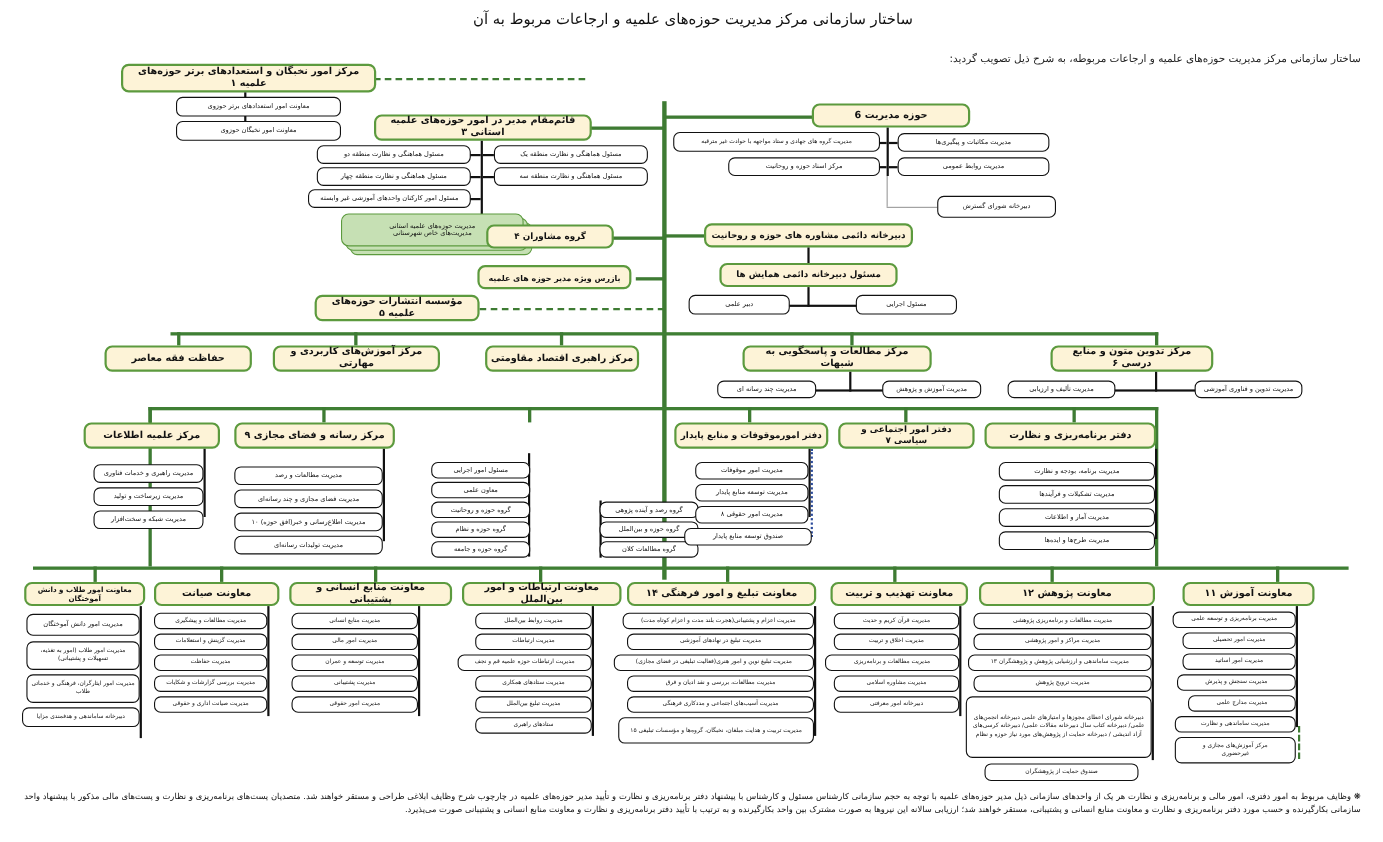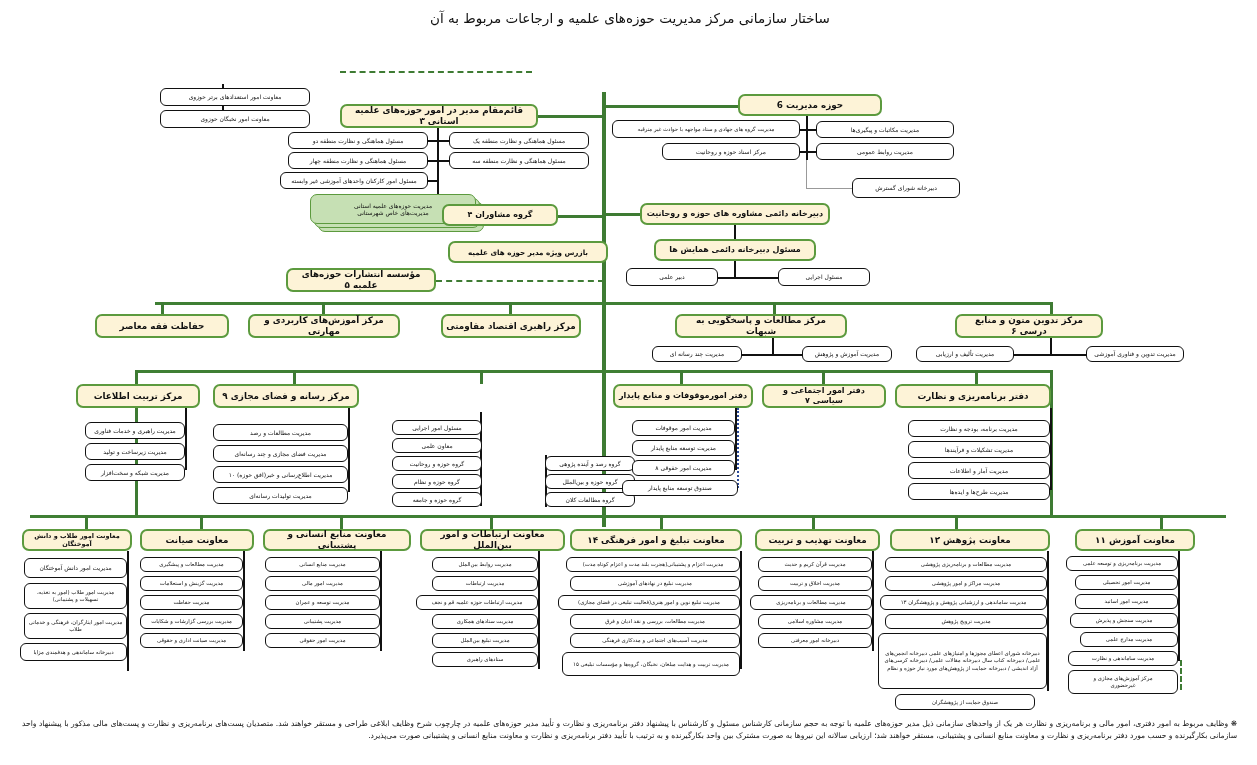--- a/index.html
+++ b/index.html
@@ -65,25 +65,29 @@
     position:absolute;font-size:7.6px;color:#111;text-align:justify;
     line-height:1.55;direction:rtl;
   }
 </style>
 </head>
 <body>
 
 <div id="root">
 
   <div class="page-title" style="left:330px;top:10px;width:600px;">ساختار سازمانی مرکز مدیریت حوزه‌های علمیه و ارجاعات مربوط به آن</div>
+  <div class="intro" style="left:757px;top:48px;width:480px;">ساختار سازمانی مرکز مدیریت حوزه‌های علمیه و ارجاعات مربوطه، به شرح ذیل تصویب گردید:</div>
 
 
   <div class="ln" style="left:602px;top:92px;width:4px;height:435px;"></div>
 
   <div class="dash-h" style="left:340px;top:71px;width:192px;"></div>
+  <div class="nd cream t11" style="left:110px;top:58px;width:232px;height:26px;">
+    <span>مرکز امور نخبگان و استعدادهای برتر حوزه‌های علمیه ۱</span>
+  </div>
   <div class="ln-blk" style="left:222px;top:84px;width:2px;height:40px;"></div>
   <div class="ln-blk" style="left:222px;top:96px;width:8px;height:2px;"></div>
   <div class="ln-blk" style="left:222px;top:118px;width:8px;height:2px;"></div>
   <div class="nd white t7" style="left:160px;top:88px;width:150px;height:18px;">
     <span>معاونت امور استعدادهای برتر حوزوی</span>
   </div>
   <div class="nd white t7" style="left:160px;top:110px;width:150px;height:18px;">
     <span>معاونت امور نخبگان حوزوی</span>
   </div>
 
@@ -148,21 +152,21 @@
   <div class="gray-h" style="left:806px;top:188px;width:46px;"></div>
   <div class="nd white t7" style="left:852px;top:178px;width:108px;height:20px;">
     <span>دبیرخانه شورای گسترش</span>
   </div>
 
   <div class="ln" style="left:556px;top:215px;width:48px;height:3px;"></div>
   <div class="nd cream t10" style="left:442px;top:204px;width:116px;height:22px;">
     <span>گروه مشاوران ۴</span>
   </div>
   <div class="ln" style="left:578px;top:252px;width:26px;height:3px;"></div>
-  <div class="nd cream t9" style="left:448px;top:241px;width:160px;height:22px;">
+  <div class="nd cream t9" style="left:434px;top:241px;width:140px;height:22px;">
     <span>بازرس ویژه مدیر حوزه های علمیه</span>
   </div>
   <div class="dash-h" style="left:436px;top:280px;width:168px;"></div>
   <div class="nd cream t11" style="left:286px;top:268px;width:150px;height:24px;">
     <span>مؤسسه انتشارات حوزه‌های علمیه ۵</span>
   </div>
 
   <div class="ln" style="left:604px;top:213px;width:36px;height:3px;"></div>
   <div class="nd cream t10" style="left:640px;top:203px;width:190px;height:22px;">
     <span>دبیرخانه دائمی مشاوره های حوزه و روحانیت</span>
@@ -226,21 +230,21 @@
   <div class="ln" style="left:135px;top:370px;width:3px;height:145px;"></div>
   <div class="ln" style="left:135px;top:370px;width:3px;height:14px;"></div>
   <div class="ln" style="left:293px;top:370px;width:3px;height:14px;"></div>
   <div class="ln" style="left:480px;top:370px;width:3px;height:14px;"></div>
   <div class="ln" style="left:680px;top:370px;width:3px;height:14px;"></div>
   <div class="ln" style="left:822px;top:370px;width:3px;height:14px;"></div>
   <div class="ln" style="left:975px;top:370px;width:3px;height:14px;"></div>
   <div class="ln" style="left:1050px;top:370px;width:3px;height:145px;"></div>
 
   <div class="nd cream t11" style="left:76px;top:384px;width:124px;height:24px;">
-    <span>مرکز تربیت اطلاعات</span>
+    <span>مرکز علمیه اطلاعات</span>
   </div>
   <div class="ln-blk" style="left:185px;top:408px;width:2px;height:62px;"></div>
   <div class="nd white t7" style="left:85px;top:422px;width:100px;height:17px;">
       <span>مدیریت راهبری و خدمات فناوری</span>
     </div>
   <div class="nd white t7" style="left:85px;top:443px;width:100px;height:17px;">
       <span>مدیریت زیرساخت و تولید</span>
     </div>
   <div class="nd white t7" style="left:85px;top:464px;width:100px;height:17px;">
       <span>مدیریت شبکه و سخت‌افزار</span>

